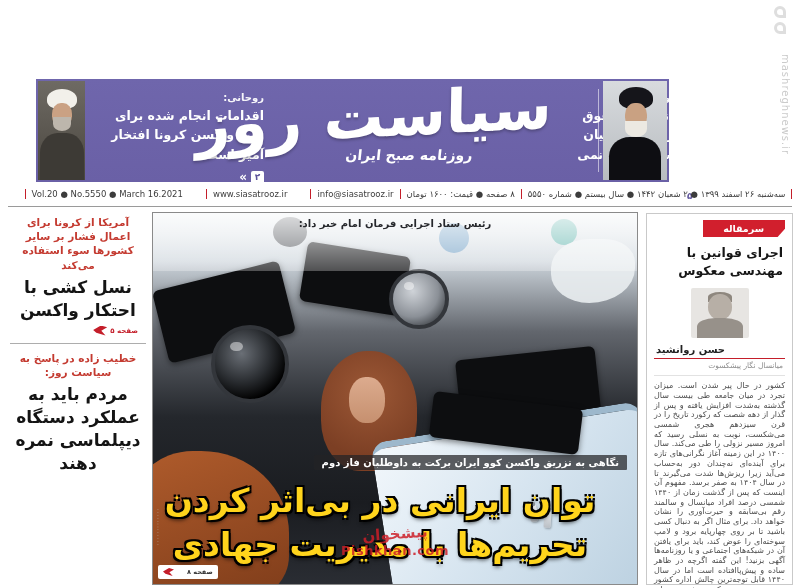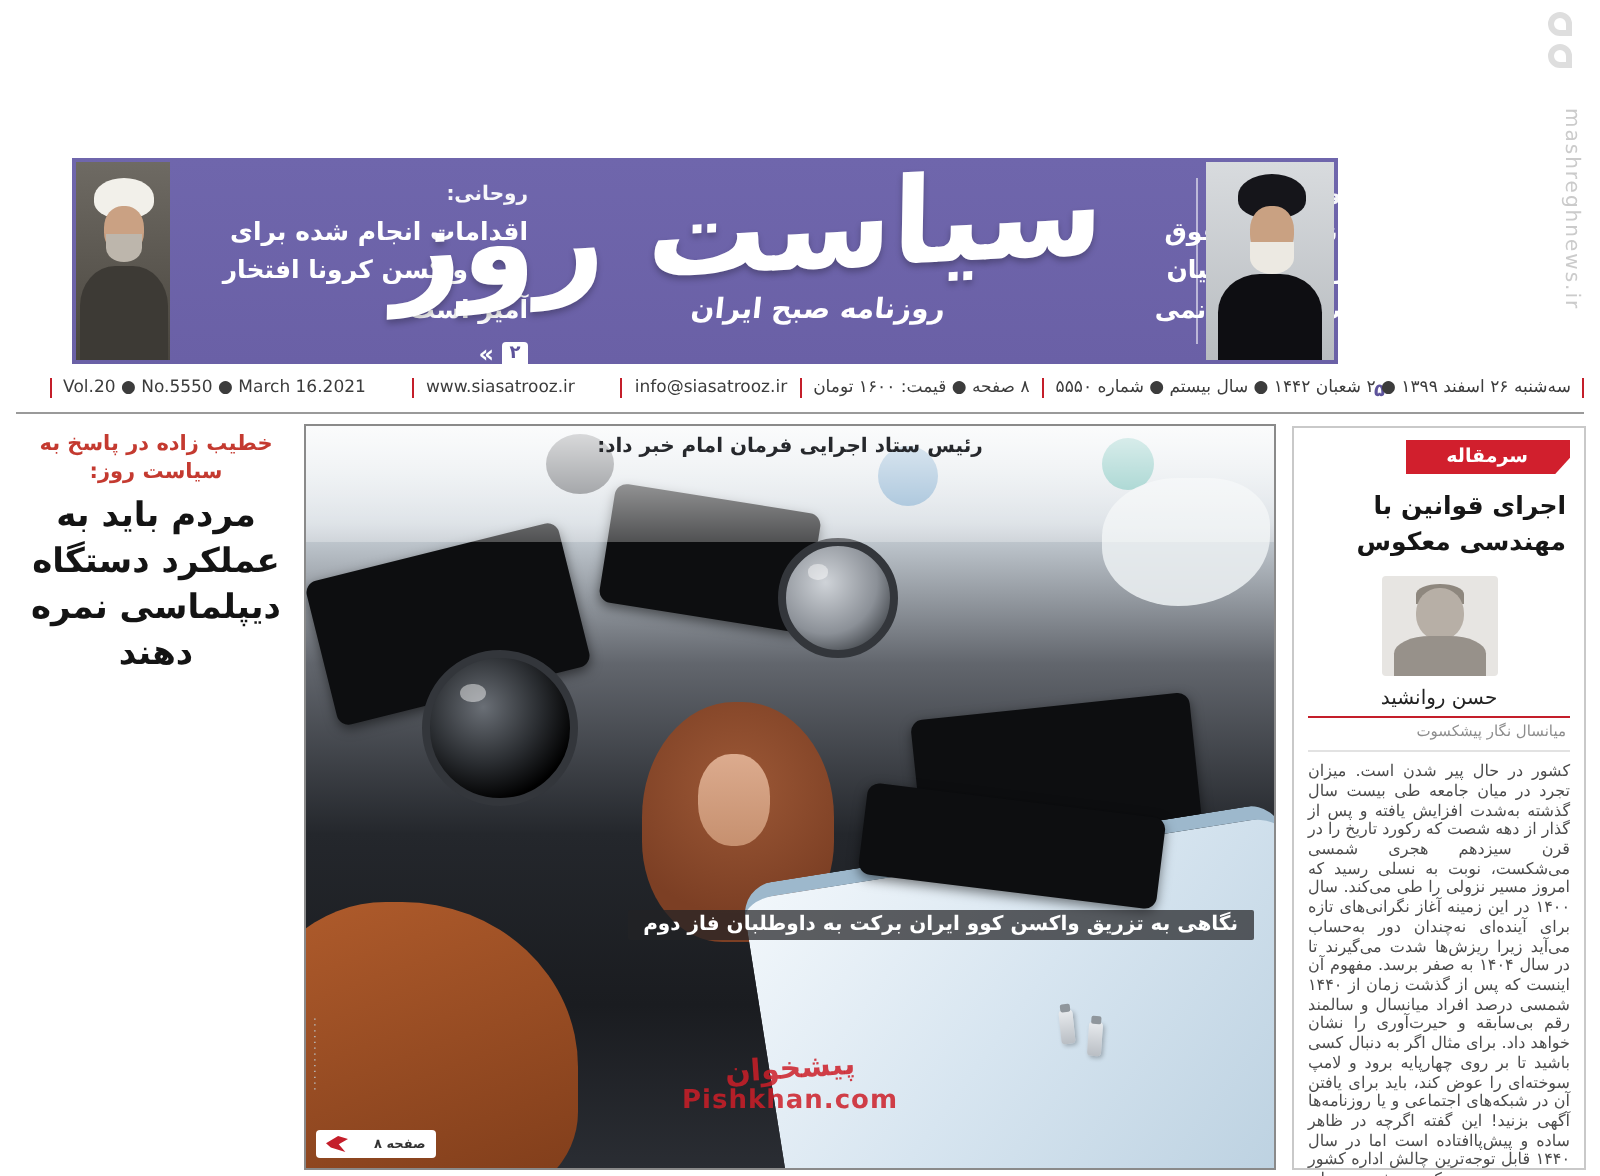--- a/index.html
+++ b/index.html
@@ -94,21 +94,21 @@
   
   .editorial{position:absolute;left:646px;top:213px;width:147px;height:372px;border:1px solid #c9c9c9;background:#fff;padding:6px 7px;direction:rtl;}
   .sec-badge{width:82px;height:17px;background:#d11f2d;color:#fff;font-size:9.5px;font-weight:bold;text-align:center;line-height:17px;
              clip-path:polygon(0 0,100% 0,100% 100%,9% 100%,0 52%);margin:0 0 7px auto;transform:scaleX(-1);}
   .sec-badge span{display:inline-block;transform:scaleX(-1);}
   .editorial h3{font-size:12.5px;font-weight:800;color:#161616;line-height:1.45;text-align:right;margin:0 2px 8px;}
   .auth-photo{width:58px;height:50px;margin:0 auto 6px;background:#e7e5e2;position:relative;overflow:hidden;border-radius:2px;}
   .auth-photo .head{position:absolute;left:17px;top:6px;width:24px;height:26px;border-radius:48%;background:#b7afa6;}
   .auth-photo .hair{position:absolute;left:17px;top:4px;width:24px;height:10px;border-radius:50% 50% 0 0;background:#8e877e;}
   .auth-photo .sh{position:absolute;left:6px;top:30px;width:46px;height:22px;border-radius:40% 40% 0 0;background:#97918a;}
-  .auth-name{font-size:10px;font-weight:normal;color:#222;text-align:center;padding:0 2px 3px;border-bottom:1.5px solid #c41e2a;}
+  .auth-name{font-size:10px;font-weight:bold;color:#222;text-align:left;padding:0 2px 3px;border-bottom:1.5px solid #c41e2a;}
   .auth-role{font-size:7.5px;color:#8d8d8d;text-align:right;padding:2px 2px 5px;border-bottom:1px solid #e2e2e2;margin-bottom:5px;}
   .ed-body{font-size:8px;line-height:9.7px;color:#4c4c4c;text-align:justify;text-align-last:right;}
 </style>
 </head>
 <body>
 
 <div class="page">
 
   <div class="wm-corner">
     <div class="wm-logo">
@@ -162,20 +162,29 @@
   <div class="dateline">
     <span>سه‌شنبه ۲۶ اسفند ۱۳۹۹ ● ۲ شعبان ۱۴۴۲ ● سال بیستم ● شماره ۵۵۵۰</span>
     <span>۸ صفحه ● قیمت: ۱۶۰۰ تومان</span>
     <span class="ltr">info@siasatrooz.ir</span>
     <span class="ltr">www.siasatrooz.ir</span>
     <span class="ltr">Vol.20 ● No.5550 ● March 16.2021</span>
   </div>
   <div class="top-rule"></div>
 
   <aside class="left-col">
+    <div class="story">
+      <div class="kicker">آمریکا از کرونا برای اعمال فشار بر سایر کشورها سوء استفاده می‌کند</div>
+      <h2>نسل کشی با احتکار واکسن</h2>
+      <div class="pbadge">
+        <span class="bird"></span>
+        <span class="pt">صفحه ۵</span>
+      </div>
+      <hr>
+    </div>
     <div class="story">
       <div class="kicker">خطیب زاده در پاسخ به سیاست روز:</div>
       <h2>مردم باید به عملکرد دستگاه دیپلماسی نمره دهند</h2>
 
     </div>
   </aside>
 
   <section class="photo">
 
     <div class="blob" style="left:286px;top:10px;width:30px;height:30px;background:#6f9ec4;"></div>
@@ -194,20 +203,24 @@
     <div class="cam" style="right:56px;bottom:138px;width:150px;height:46px;transform:rotate(7deg);"></div>
     <div class="vial" style="right:100px;bottom:62px;transform:rotate(-6deg);"></div>
     <div class="vial" style="right:86px;bottom:56px;transform:rotate(4deg);"></div>
 
     <div class="ph-top-ovl">
       <div class="k">رئیس ستاد اجرایی فرمان امام خبر داد:</div>
     </div>
 
     <div class="cap-strip">نگاهی به تزریق واکسن کوو ایران برکت به داوطلبان فاز دوم</div>
 
+    <div class="big-yellow">
+      <div>توان ایرانی در بی‌اثر کردن</div>
+      <div>تحریم‌ها با مدیریت جهادی</div>
+    </div>
 
     <div class="pish">
       <div class="fa">پیشخوان</div>
       <div class="en">Pishkhan.com</div>
     </div>
 
     <div class="photo-badge">
       <span class="bird"></span>
       <span class="pt">صفحه ۸</span>
     </div>

